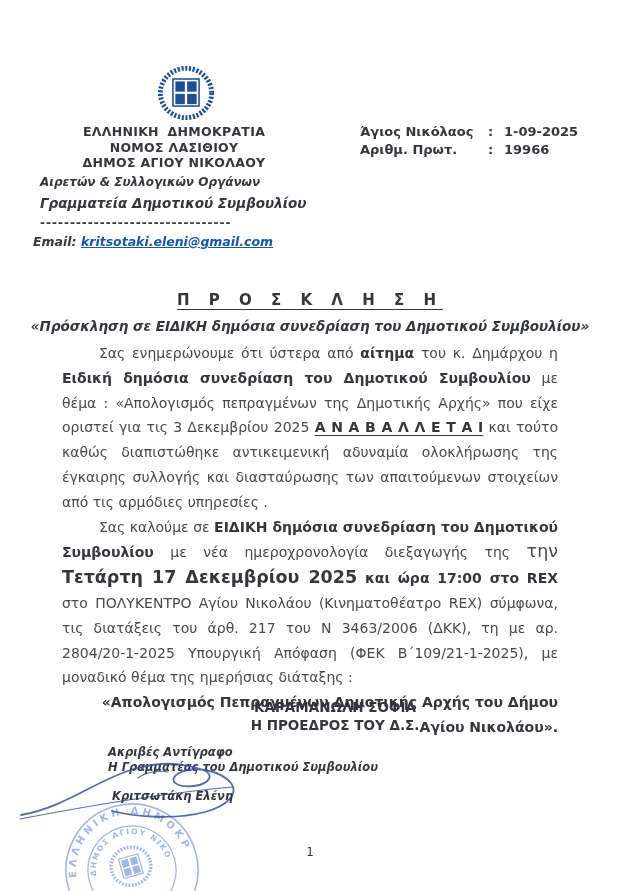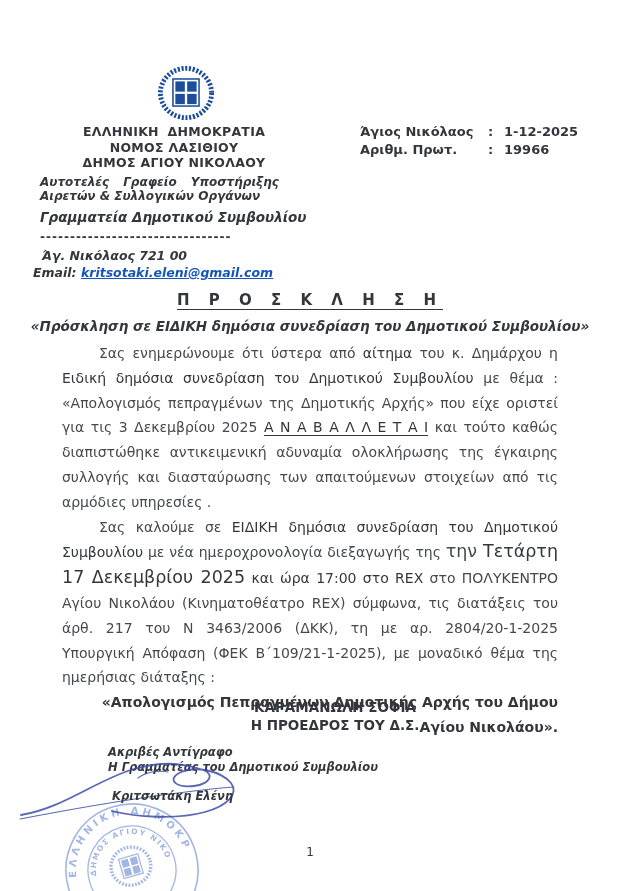--- a/index.html
+++ b/index.html
@@ -36,21 +36,21 @@
   
   .title{position:absolute;left:0;top:291px;width:620px;text-align:center;
     font-weight:700;font-size:15px;letter-spacing:7px;color:var(--ink-dark);
     text-decoration:underline;text-underline-offset:4px;}
   .subtitle{position:absolute;left:0;top:318px;width:620px;text-align:center;
     font-weight:700;font-style:italic;font-size:13.5px;color:var(--ink-dark);}
   
   .body-text{position:absolute;left:62px;top:341px;width:496px;
     font-size:14px;line-height:24.8px;text-align:justify;color:var(--ink);}
   .body-text p{text-indent:37px;margin:0;}
-  .seg.b{font-weight:400;color:var(--ink-dark);}
+  .seg.b{font-weight:700;color:var(--ink-dark);}
   .seg.u{text-decoration:underline;text-underline-offset:3px;}
   .seg.big{font-size:17.5px;}
   .theme{margin-top:4px;text-indent:0;text-align:right;font-weight:700;color:var(--ink-dark);font-size:14px;}
   
   .sign-block{position:absolute;left:175px;top:699px;width:320px;text-align:center;
     font-weight:700;color:var(--ink-dark);font-size:13.5px;line-height:17.5px;}
   
   .cert-block{position:absolute;left:108px;top:745px;width:320px;
     font-weight:700;font-style:italic;color:var(--ink-dark);font-size:11.5px;line-height:14.5px;}
   .cert-name{position:absolute;left:112px;top:789px;
@@ -76,38 +76,36 @@
     <rect x="31.2" y="17" width="9.8" height="10.6" fill="#1d4e9c"></rect>
     <rect x="19" y="29.9" width="9.8" height="10.6" fill="#1d4e9c"></rect>
     <rect x="31.2" y="29.9" width="9.8" height="10.6" fill="#1d4e9c"></rect>
   </svg>
 
   <div class="hdr-left">
     <div class="caps first">ΕΛΛΗΝΙΚΗ ΔΗΜΟΚΡΑΤΙΑ</div>
     <div class="caps">ΝΟΜΟΣ ΛΑΣΙΘΙΟΥ</div>
     <div class="caps">ΔΗΜΟΣ ΑΓΙΟΥ ΝΙΚΟΛΑΟΥ</div>
     <div class="office">
-      <div class="w1">Αυτοτελές Γραφείο Υποστήριξης</div>
       <div>Αιρετών &amp; Συλλογικών Οργάνων</div>
     </div>
     <div class="secretariat">Γραμματεία Δημοτικού Συμβουλίου</div>
     <div class="dashes">--------------------------------</div>
     <div class="addr">
-      <div>Άγ. Νικόλαος 721 00</div>
     </div>
     <div class="email-line">
       <span>Email:</span>
       <a>kritsotaki.eleni@gmail.com</a>
     </div>
   </div>
 
   <div class="hdr-right">
     <span>Άγιος Νικόλαος</span>
     <span>:</span>
-    <span>1-12-2025</span>
+    <span>1-09-2025</span>
     <span>Αριθμ. Πρωτ.</span>
     <span>:</span>
     <span>19966</span>
   </div>
 
   <div class="title">Π Ρ Ο Σ Κ Λ Η Σ Η</div>
   <div class="subtitle">«Πρόσκληση σε ΕΙΔΙΚΗ δημόσια συνεδρίαση του Δημοτικού Συμβουλίου»</div>
 
   <div class="body-text">
     <p><span class="seg">Σας ενημερώνουμε ότι ύστερα από </span><span class="seg b">αίτημα</span><span class="seg"> του κ. Δημάρχου η </span><span class="seg b">Ειδική δημόσια συνεδρίαση του Δημοτικού Συμβουλίου</span><span class="seg"> με θέμα : «Απολογισμός πεπραγμένων της Δημοτικής Αρχής» που είχε οριστεί για τις 3 Δεκεμβρίου 2025  </span><span class="seg b u">Α Ν Α Β Α Λ Λ Ε Τ Α Ι</span><span class="seg">  και τούτο καθώς διαπιστώθηκε αντικειμενική αδυναμία ολοκλήρωσης της έγκαιρης συλλογής και διασταύρωσης των απαιτούμενων στοιχείων από τις αρμόδιες υπηρεσίες .</span></p>

